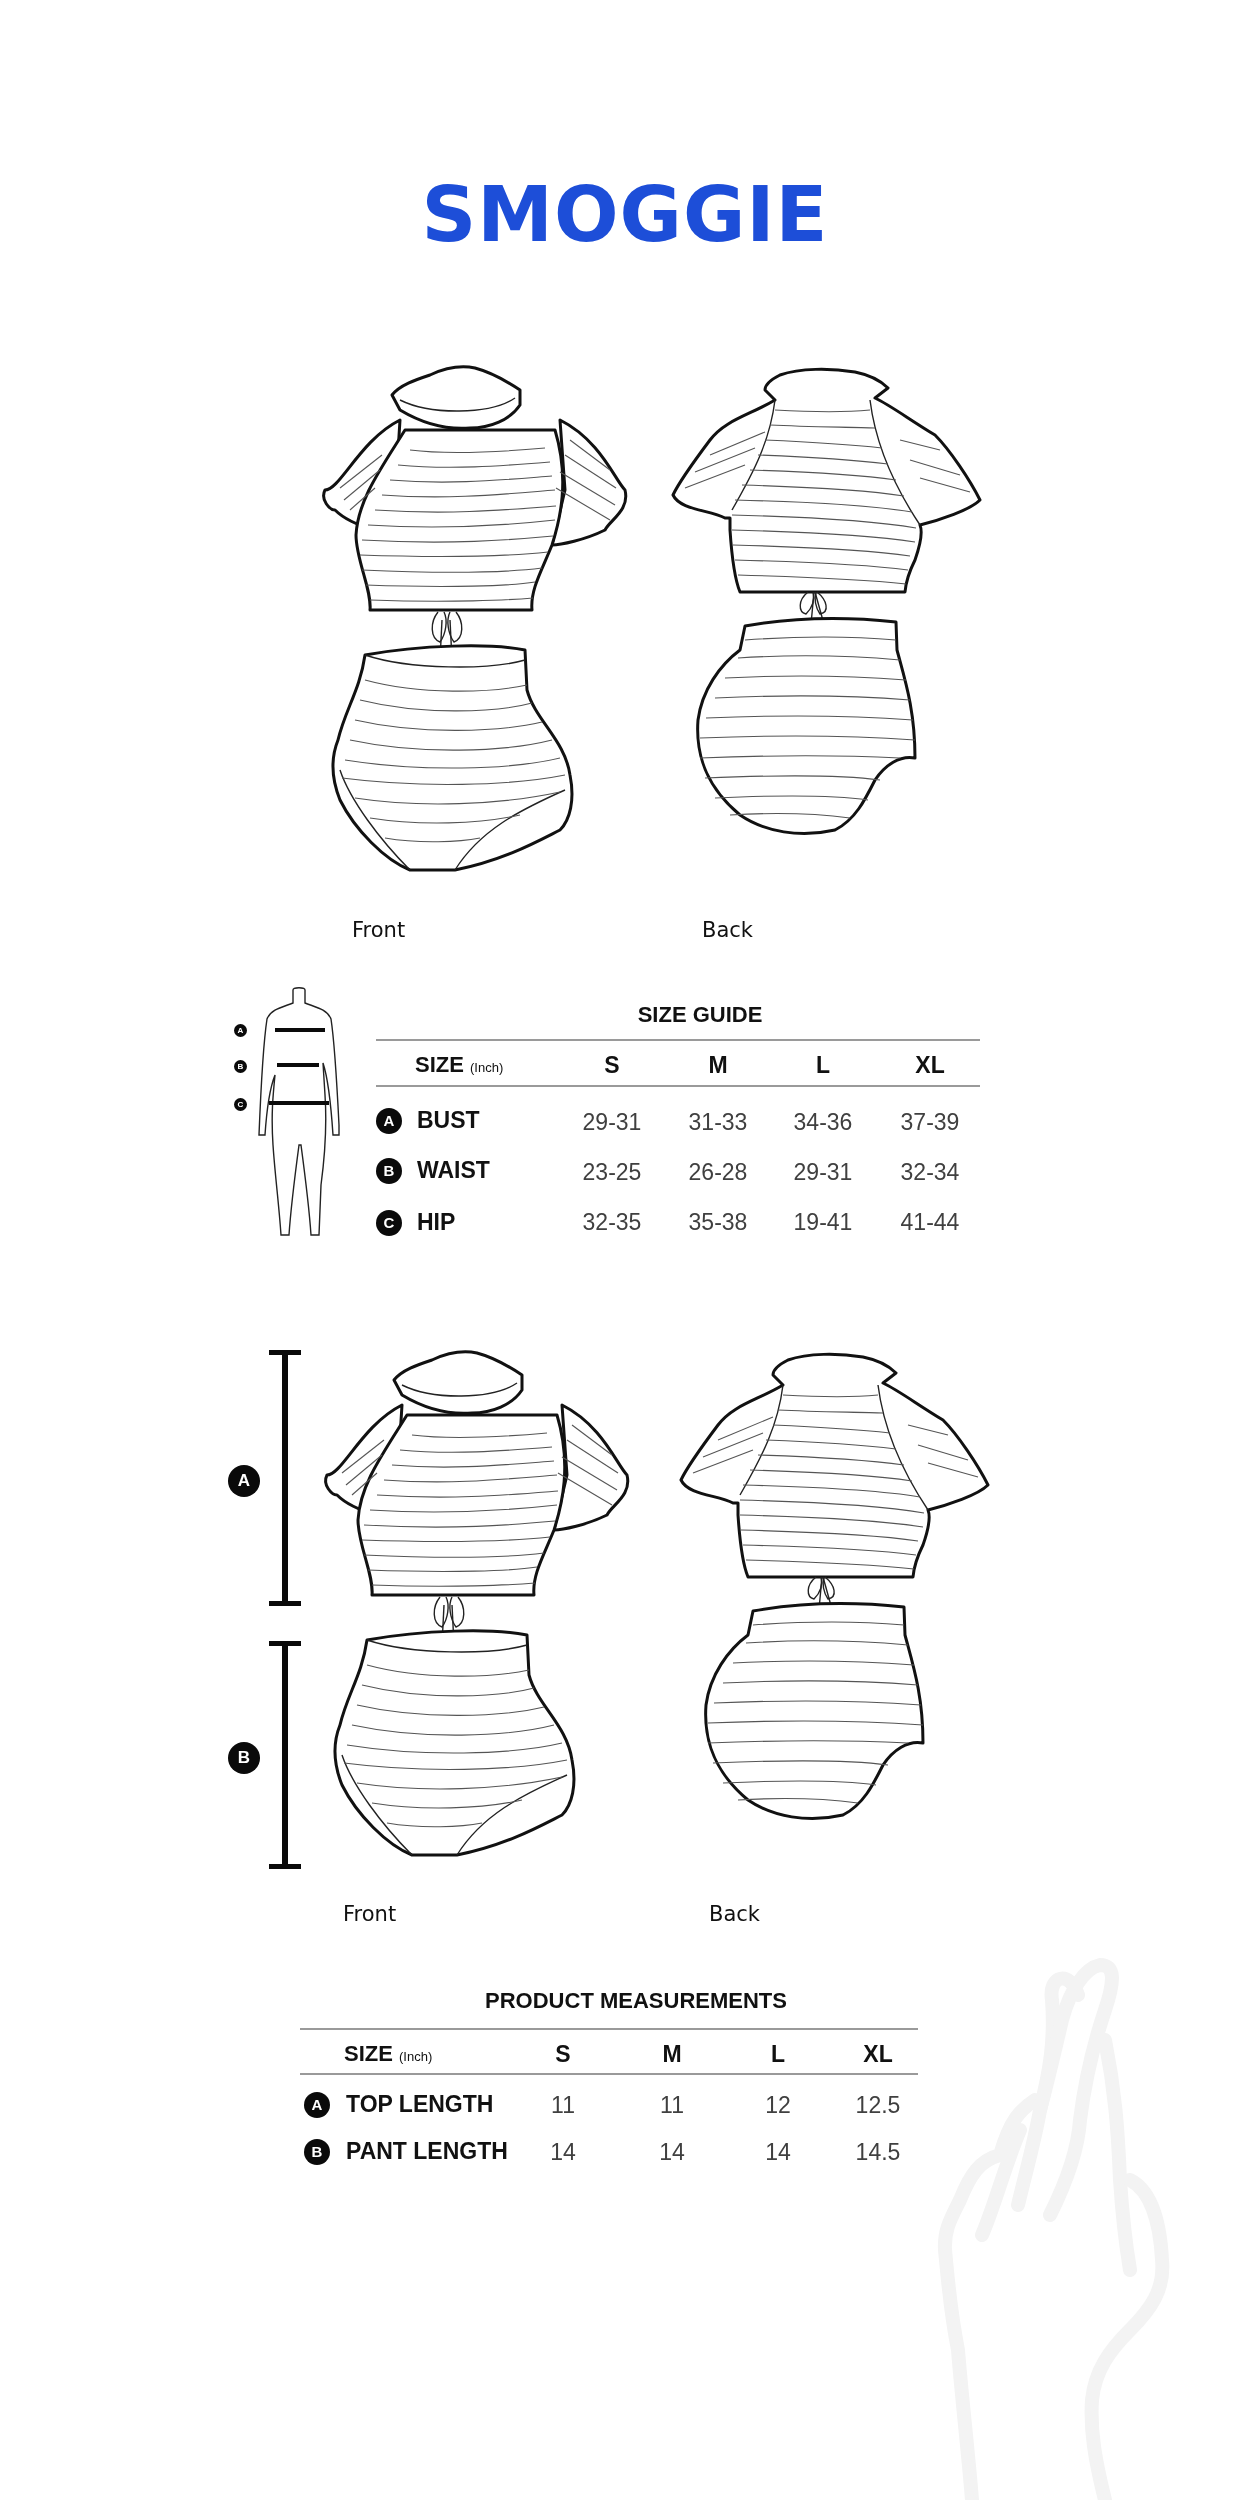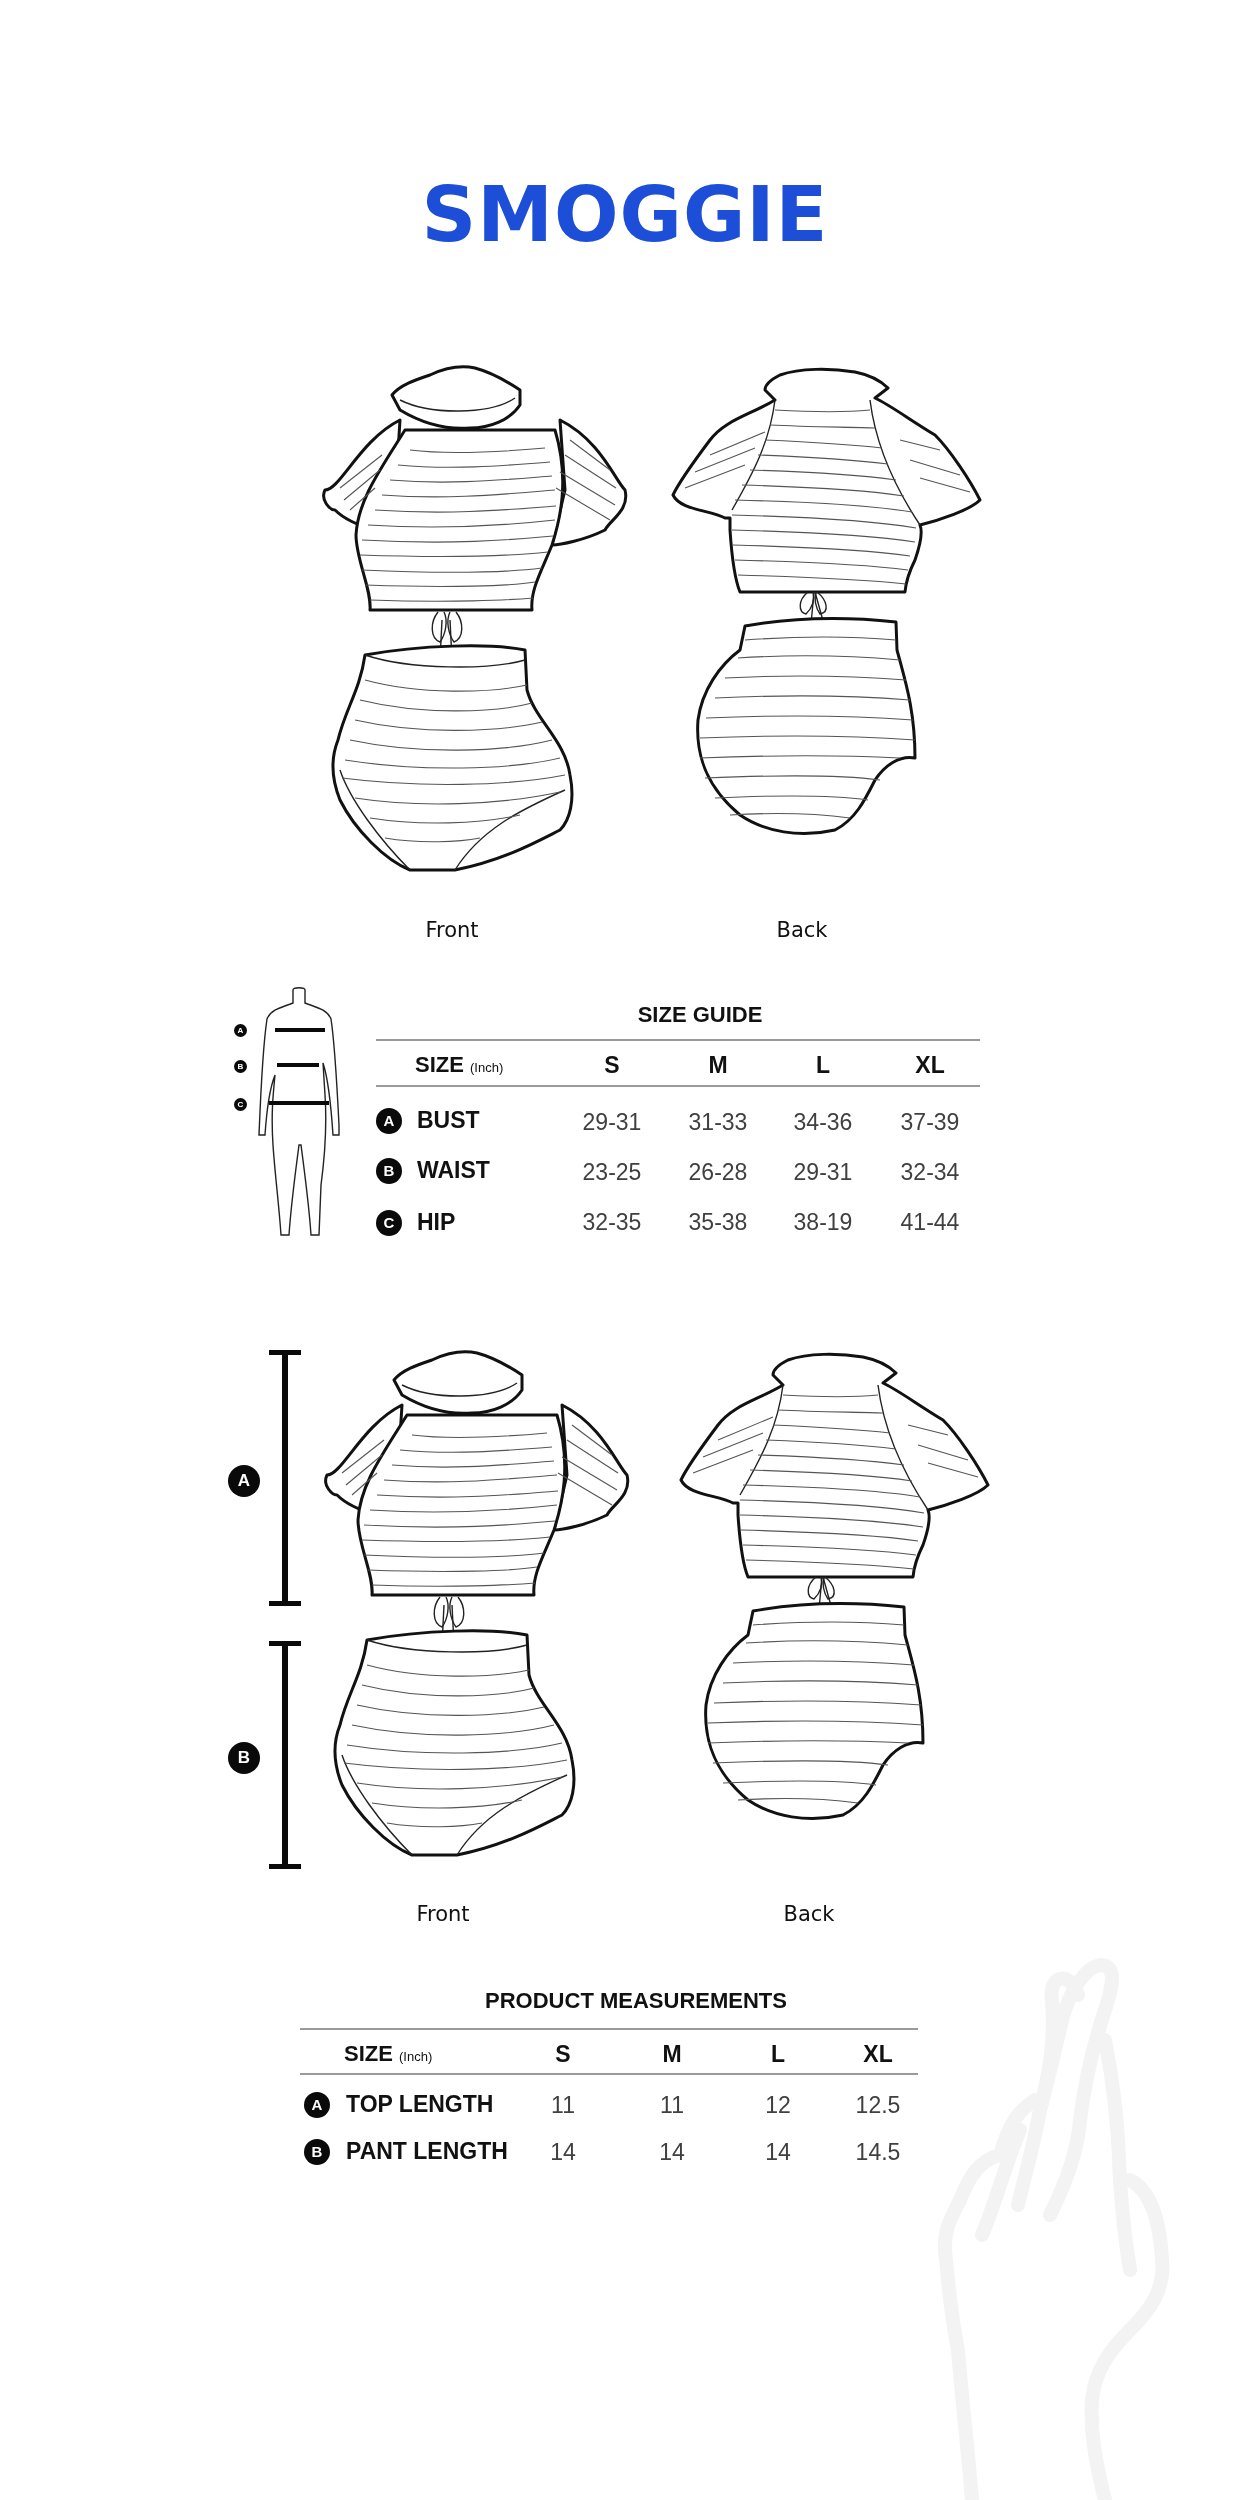--- a/index.html
+++ b/index.html
@@ -1,21 +1,21 @@
 <!DOCTYPE html>
 <html><head>
 <meta charset="utf-8">
 <style>
   html, body { margin:0; padding:0; background:#ffffff; }
   body { width:1250px; height:2500px; position:relative; overflow:hidden;
          font-family:"Liberation Sans", sans-serif; color:#111; }
   .abs { position:absolute; }
   .title { left:0; width:1250px; top:170px; text-align:center; font-size:76px; font-weight:bold;
            letter-spacing:1px; color:#1d4ed8; font-family:"DejaVu Sans", sans-serif; }
-  .caption { font-size:21px; color:#111; text-align:center; width:200px; font-family:"DejaVu Sans", sans-serif; }
+  .caption { font-size:21px; color:#111; text-align:left; width:200px; font-family:"DejaVu Sans", sans-serif; }
   svg { position:absolute; overflow:visible; }
   .garment { fill:#fff; stroke:#111; stroke-width:3; stroke-linejoin:round; }
   .stripe { fill:none; stroke:#555; stroke-width:1.1; }
   .thin { fill:none; stroke:#222; stroke-width:1.4; }
 
   .tbl-title { font-size:22px; font-weight:bold; text-align:center; color:#111; }
   .rule { height:2px; background:#9a9a9a; }
   .hdr-size { font-size:22px; font-weight:bold; }
   .hdr-size small { font-size:13px; font-weight:normal;text-align:right; }
   .hdr-col { font-size:23px; font-weight:bold; text-align:center; width:90px; }
@@ -167,21 +167,21 @@
 <div class="abs rowlabel" style="left:417px;top:1157px;">WAIST</div>
 <div class="abs cell" style="left:557px;top:1159px;">23-25</div>
 <div class="abs cell" style="left:663px;top:1159px;">26-28</div>
 <div class="abs cell" style="left:768px;top:1159px;">29-31</div>
 <div class="abs cell" style="left:875px;top:1159px;">32-34</div>
 
 <div class="abs badge" style="left:376px;top:1210px;">C</div>
 <div class="abs rowlabel" style="left:417px;top:1209px;">HIP</div>
 <div class="abs cell" style="left:557px;top:1209px;">32-35</div>
 <div class="abs cell" style="left:663px;top:1209px;">35-38</div>
-<div class="abs cell" style="left:768px;top:1209px;">38-19</div>
+<div class="abs cell" style="left:768px;top:1209px;">19-41</div>
 <div class="abs cell" style="left:875px;top:1209px;">41-44</div>
 
 <div class="abs ruler-bar" style="left:269px;top:1350px;width:32px;height:5px;"></div>
 <div class="abs ruler-bar" style="left:282px;top:1350px;width:6px;height:256px;"></div>
 <div class="abs ruler-bar" style="left:269px;top:1601px;width:32px;height:5px;"></div>
 <div class="abs badge badge-lg" style="left:228px;top:1465px;">A</div>
 
 <div class="abs ruler-bar" style="left:269px;top:1600px;width:32px;height:0px;"></div>
 <div class="abs ruler-bar" style="left:269px;top:1600px;width:32px;height:5px;top:1601px;"></div>
 <div class="abs ruler-bar" style="left:282px;top:1641px;width:6px;height:228px;"></div>

